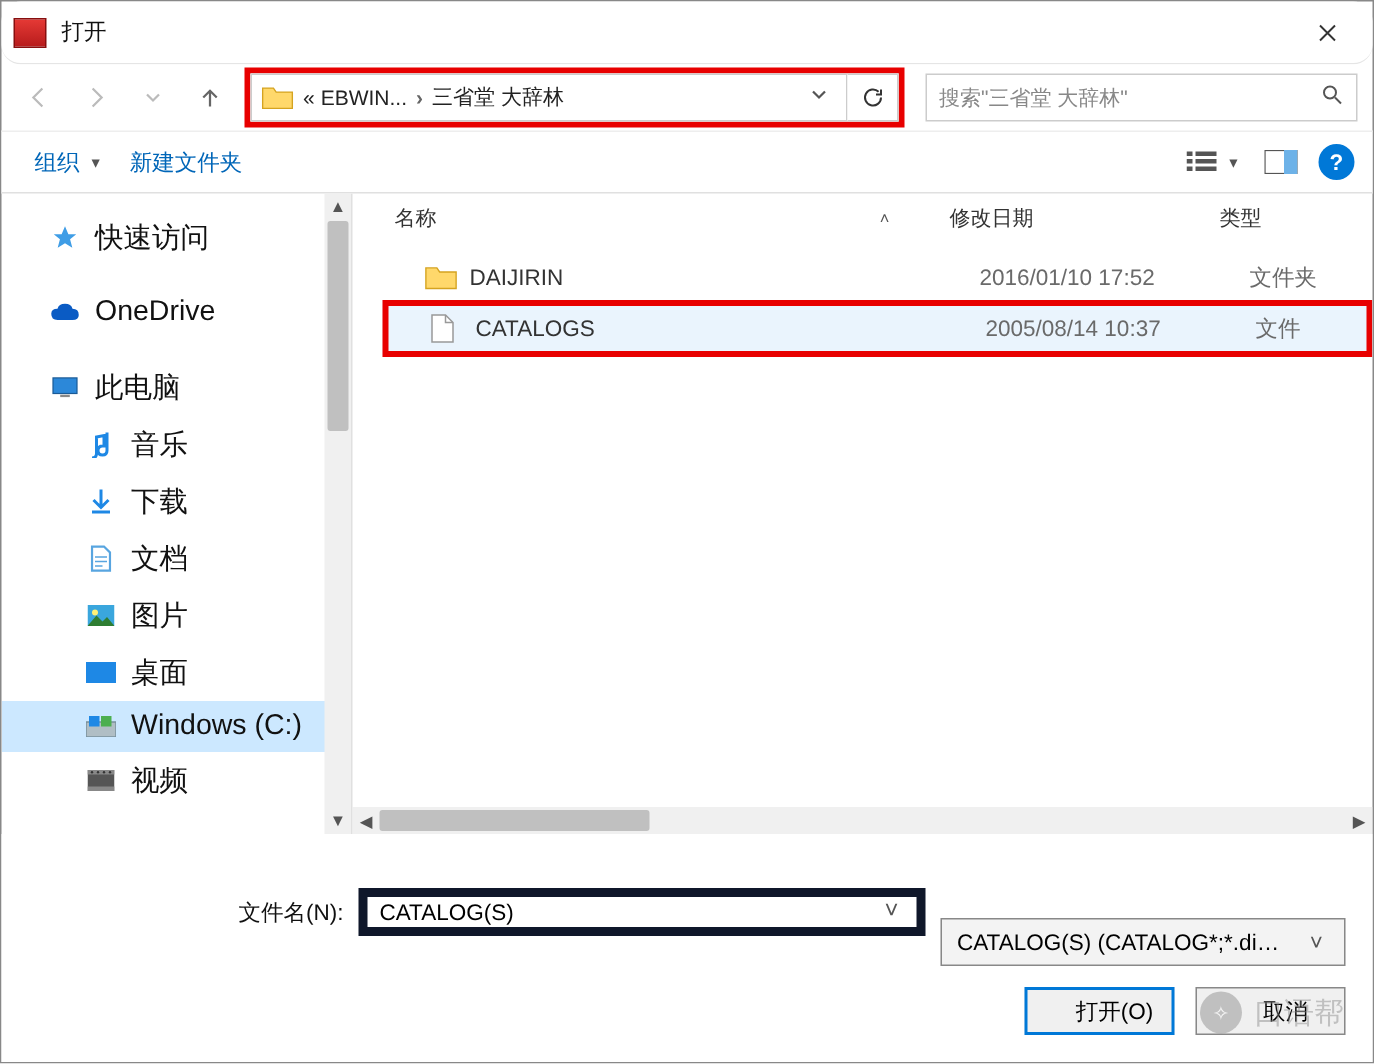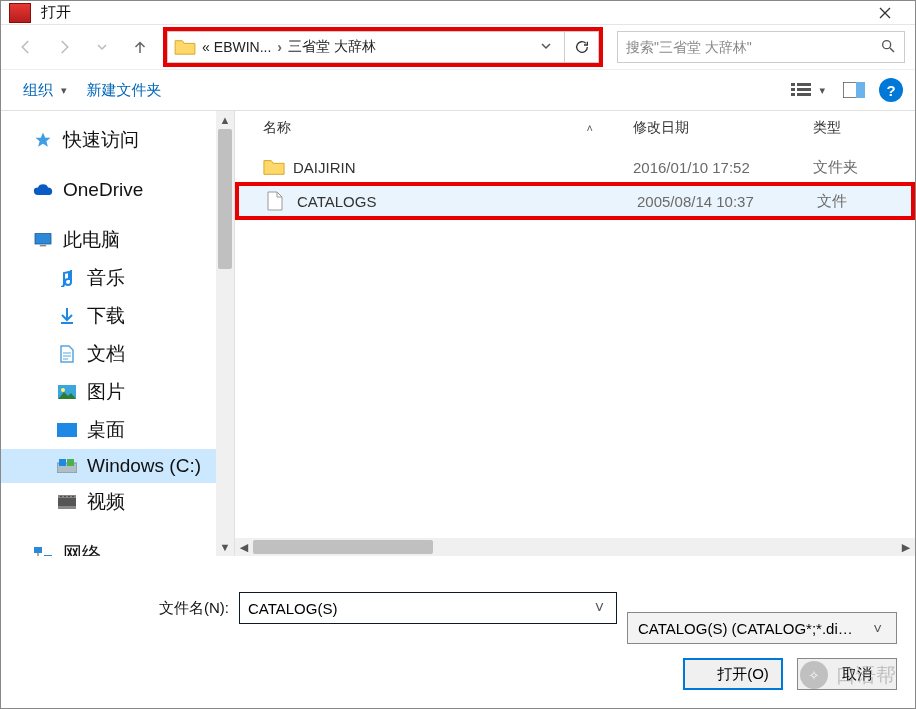--- a/index.html
+++ b/index.html
@@ -1,18 +1,18 @@
 <!DOCTYPE html>
 <html><head>
   <meta charset="utf-8">
   <style>
     * { box-sizing: border-box; margin: 0; padding: 0; font-family: "Microsoft YaHei", "Segoe UI", sans-serif; }
     body { width: 916px; height: 709px; background: #fff; overflow: hidden; position: relative; }
     .window { width: 100%; height: 100%; border: 1px solid #888; display: flex; flex-direction: column; background: #fff; }
-    .titlebar { height: 24px; display: flex; align-items: center; padding: 0 8px; background: #fff; border-bottom: 1px solid #e5e5e5; }
+    .titlebar { height: 42px; display: flex; align-items: center; padding: 0 8px; background: #fff; border-bottom: 1px solid #e5e5e5; border-radius: 13px; }
     .app-icon { width: 22px; height: 20px; background: linear-gradient(#e53935,#b71c1c); border: 1px solid #880e0e; margin-right: 10px; }
     .title-text { font-size: 15px; color: #111; }
     .close-btn { margin-left: auto; width: 44px; height: 100%; display: flex; align-items: center; justify-content: center; font-size: 18px; color: #333; cursor: pointer; }
 
     .navrow { height: 44px; display: flex; align-items: center; padding: 6px 10px; gap: 8px; }
     .nav-btn { width: 30px; height: 30px; display: flex; align-items: center; justify-content: center; color: #666; cursor: pointer; border-radius: 2px; font-size: 16px; }
     .nav-btn.disabled { color: #bbb; cursor: default; }
     .address-wrap { flex: 1; display: flex; border: 4px solid #e80000; height: 40px; align-items: stretch; }
     .address-bar { flex: 1; display: flex; align-items: center; border: 1px solid #ccc; background: #fff; padding: 0 6px; gap: 6px; }
     .folder-icon { width: 22px; height: 18px; display:inline-block; }
@@ -45,36 +45,36 @@
     .sb-track{ flex:1; position:relative;}
     .sb-thumb{ position:absolute; left:2px; right:2px; top:0; height:140px; background:#c0c0c0; border-radius:2px;}
 
     .filearea { flex:1; display:flex; flex-direction:column; overflow:hidden; }
     .file-header{ display:flex; padding:8px 0 10px 28px; font-size:14px; color:#333; border-bottom:1px solid transparent;}
     .col-name{ width:370px;}
     .col-date{ width:180px;}
     .col-type{ flex:1;}
     .col-head{ display:flex; align-items:center; gap:6px; cursor:pointer;}
     .sort-arrow{ font-size:11px; color:#555; margin-left:auto; padding-right:40px;}
-    .file-list{ flex:1; overflow:auto; padding-top:4px;}
+    .file-list{ flex:1; overflow:auto; padding-top:4px;padding-left:20px;}
     .file-row{ display:flex; align-items:center; padding:5px 0 5px 28px; font-size:15px; color:#333; cursor:pointer;}
     .file-row.hl{ border:4px solid #e80000; background:#eaf4fd;}
     .file-ico{ width:22px; height:20px; margin-right:8px; display:inline-flex;}
     .row-name{width:340px;}
     .row-date{width:180px; color:#6a6a6a;}
     .row-type{flex:1; color:#6a6a6a;}
     .scrollbar-h{ height:18px; background:#f0f0f0; display:flex;}
     .sb-h-arrow{ width:18px; display:flex; align-items:center; justify-content:center; color:#555; font-size:11px; cursor:pointer;}
     .sb-h-track{ flex:1; position:relative;}
     .sb-h-thumb{ position:absolute; top:2px; bottom:2px; left:0; width:180px; background:#c0c0c0; border-radius:2px;}
 
     .footer{ padding:16px 18px 18px 18px; display:flex; flex-direction:column; gap:14px; background:#fff;}
     .row-fn{ display:flex; align-items:center; gap:10px; }
     .fn-label{ font-size:15px; color:#111; margin-left:140px;}
-    .fn-input{ flex:1; height:32px; border:1px solid #0f172a; display:flex; align-items:center; padding:0 8px; background:#fff;}
+    .fn-input{ flex:1; height:32px; border:6px solid #0f172a; display:flex; align-items:center; padding:0 8px; background:#fff;}
     .fn-input input{ border:none; outline:none; flex:1; font-size:15px;}
     .combo-drop{ color:#555; cursor:pointer; padding:0 4px;}
     .filter-combo{ width:270px; height:32px; border:1px solid #888; display:flex; align-items:center; padding:0 10px; font-size:15px; background:#f3f3f3; cursor:pointer; overflow:hidden; white-space:nowrap;margin-top:40px;}
     .btn-row{ display:flex; justify-content:flex-end; gap:14px;}
     .btn{ width:100px; height:32px; border:1px solid #888; background:#f0f0f0; display:flex; align-items:center; justify-content:center; font-size:15px; cursor:pointer;padding-left:20px;}
     .btn.primary{ border:2px solid #0078d7;}
     .watermark{ position:absolute; right:20px; bottom:20px; display:flex; align-items:center; gap:8px; opacity:0.45; pointer-events:none;}
     .wm-circle{ width:28px; height:28px; border-radius:50%; background:#888; display:flex; align-items:center; justify-content:center; color:#fff; font-size:13px;}
     .wm-text{ color:#888; font-size:20px; font-weight:500;}
   </style>

